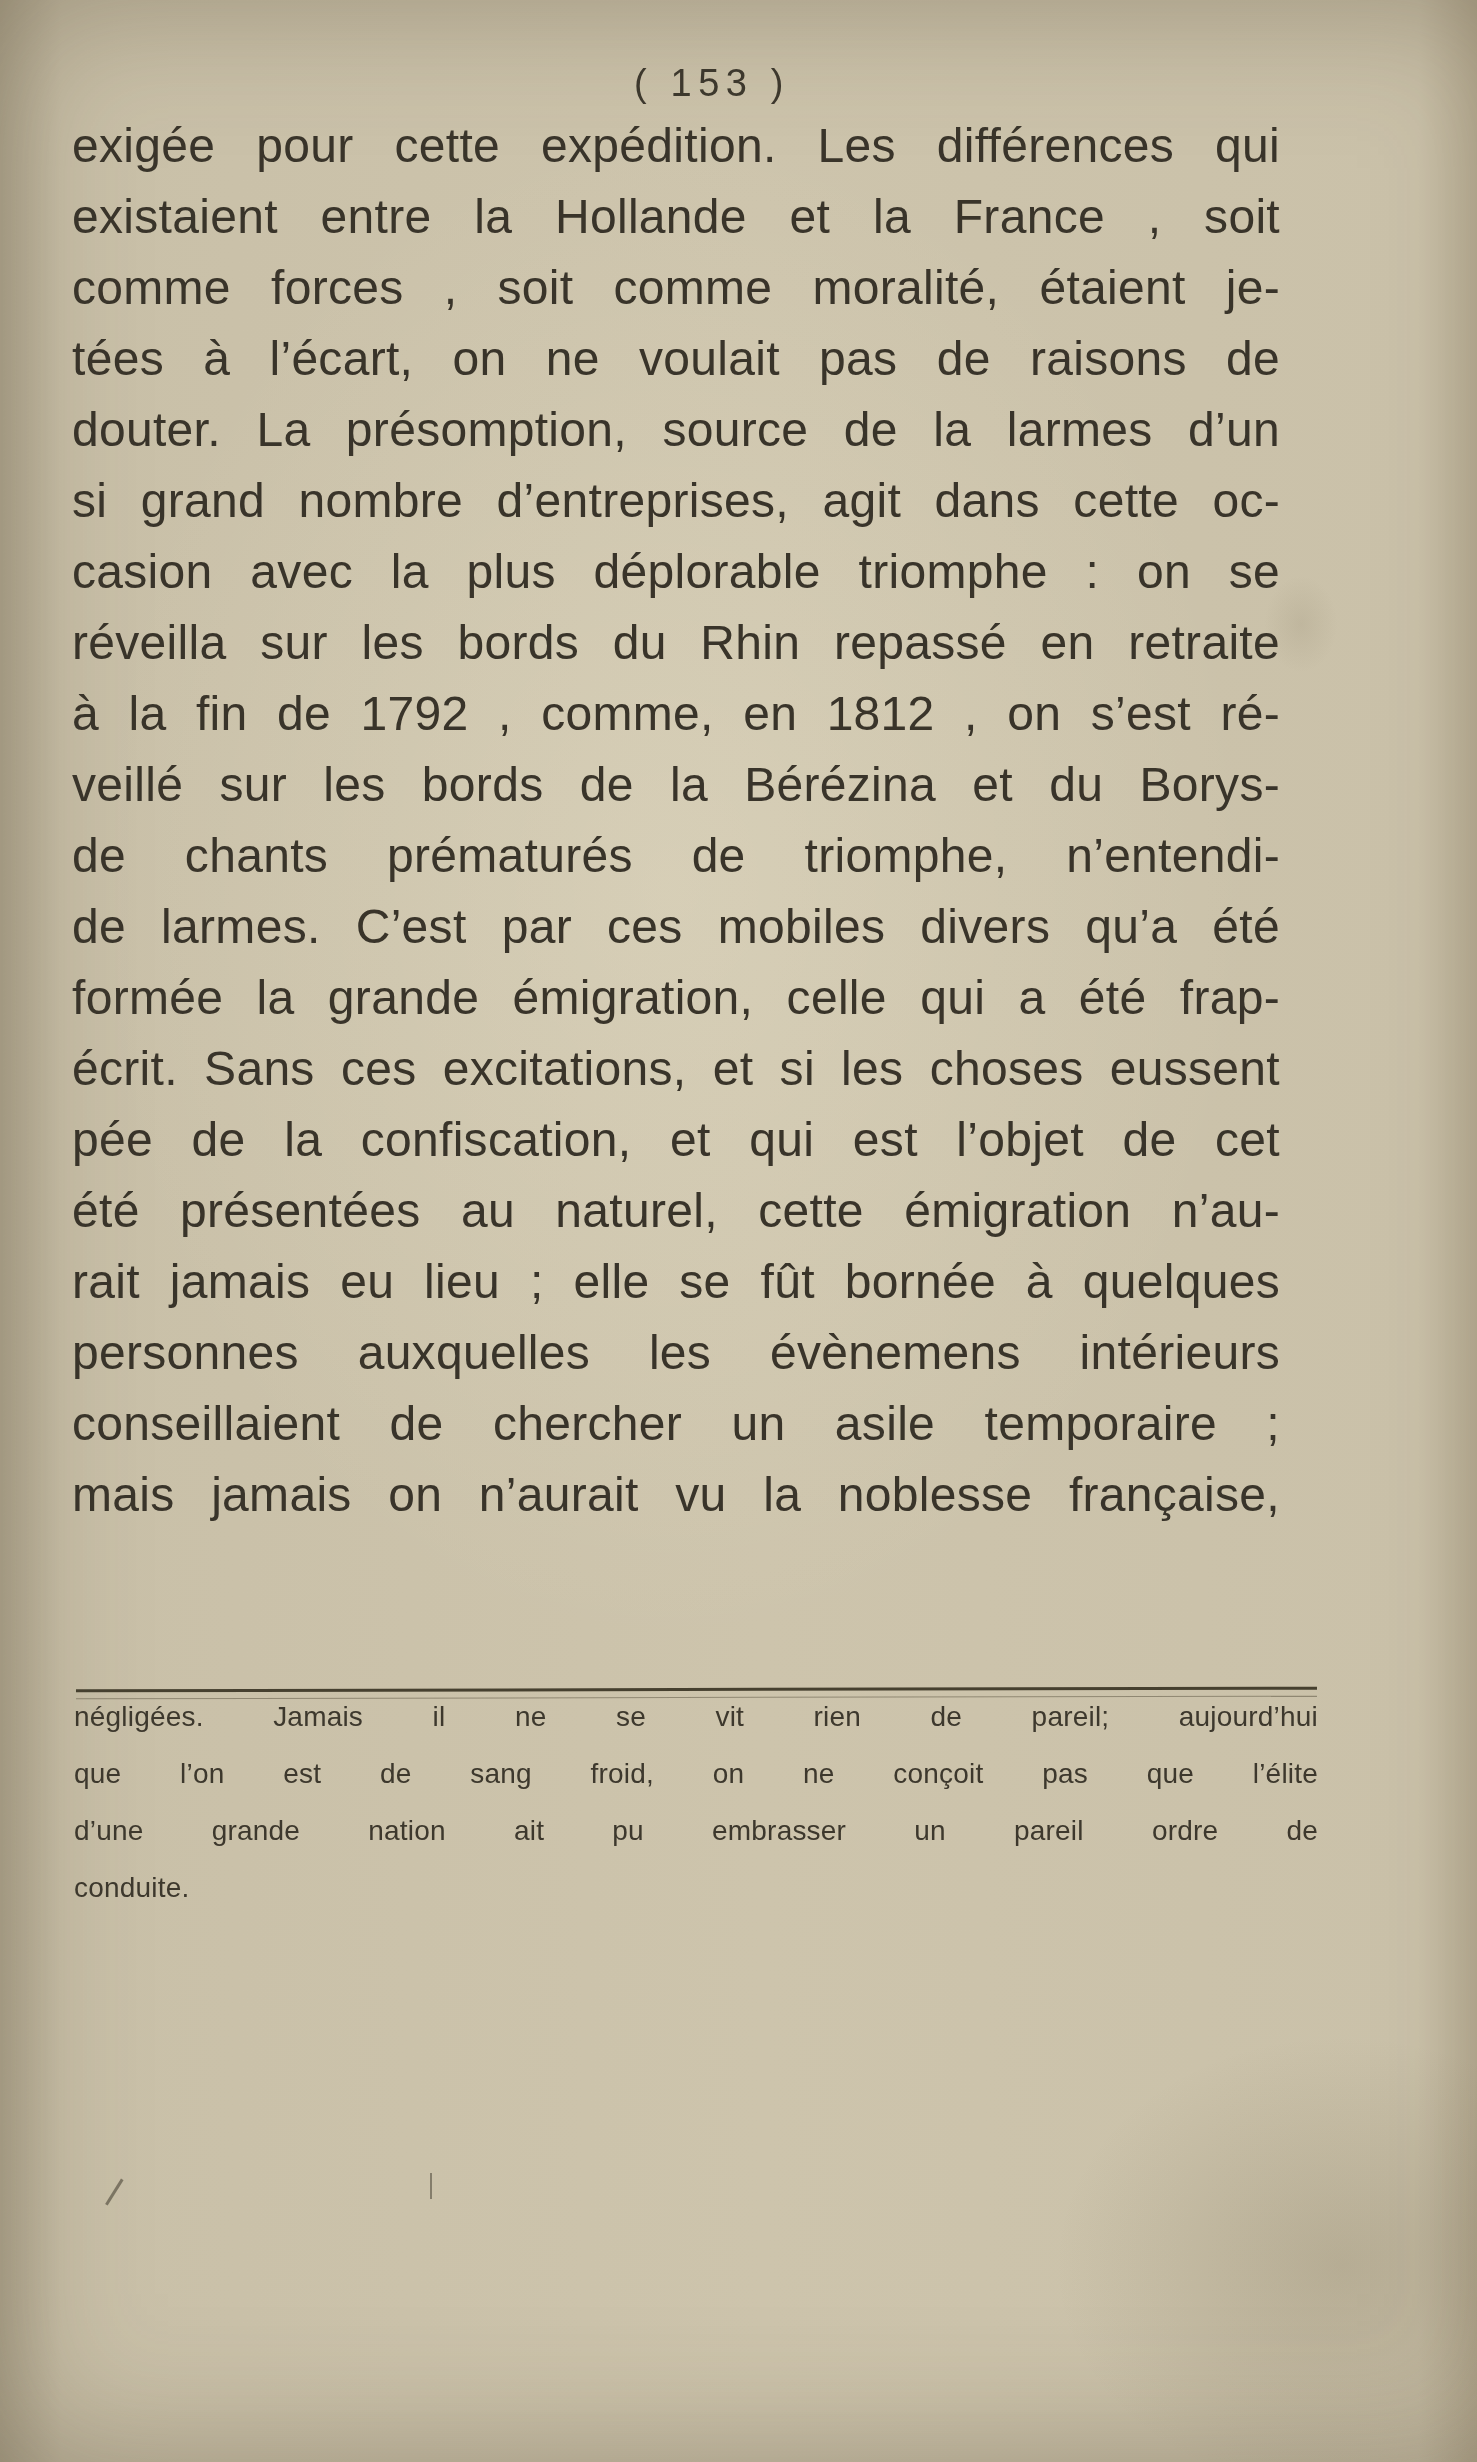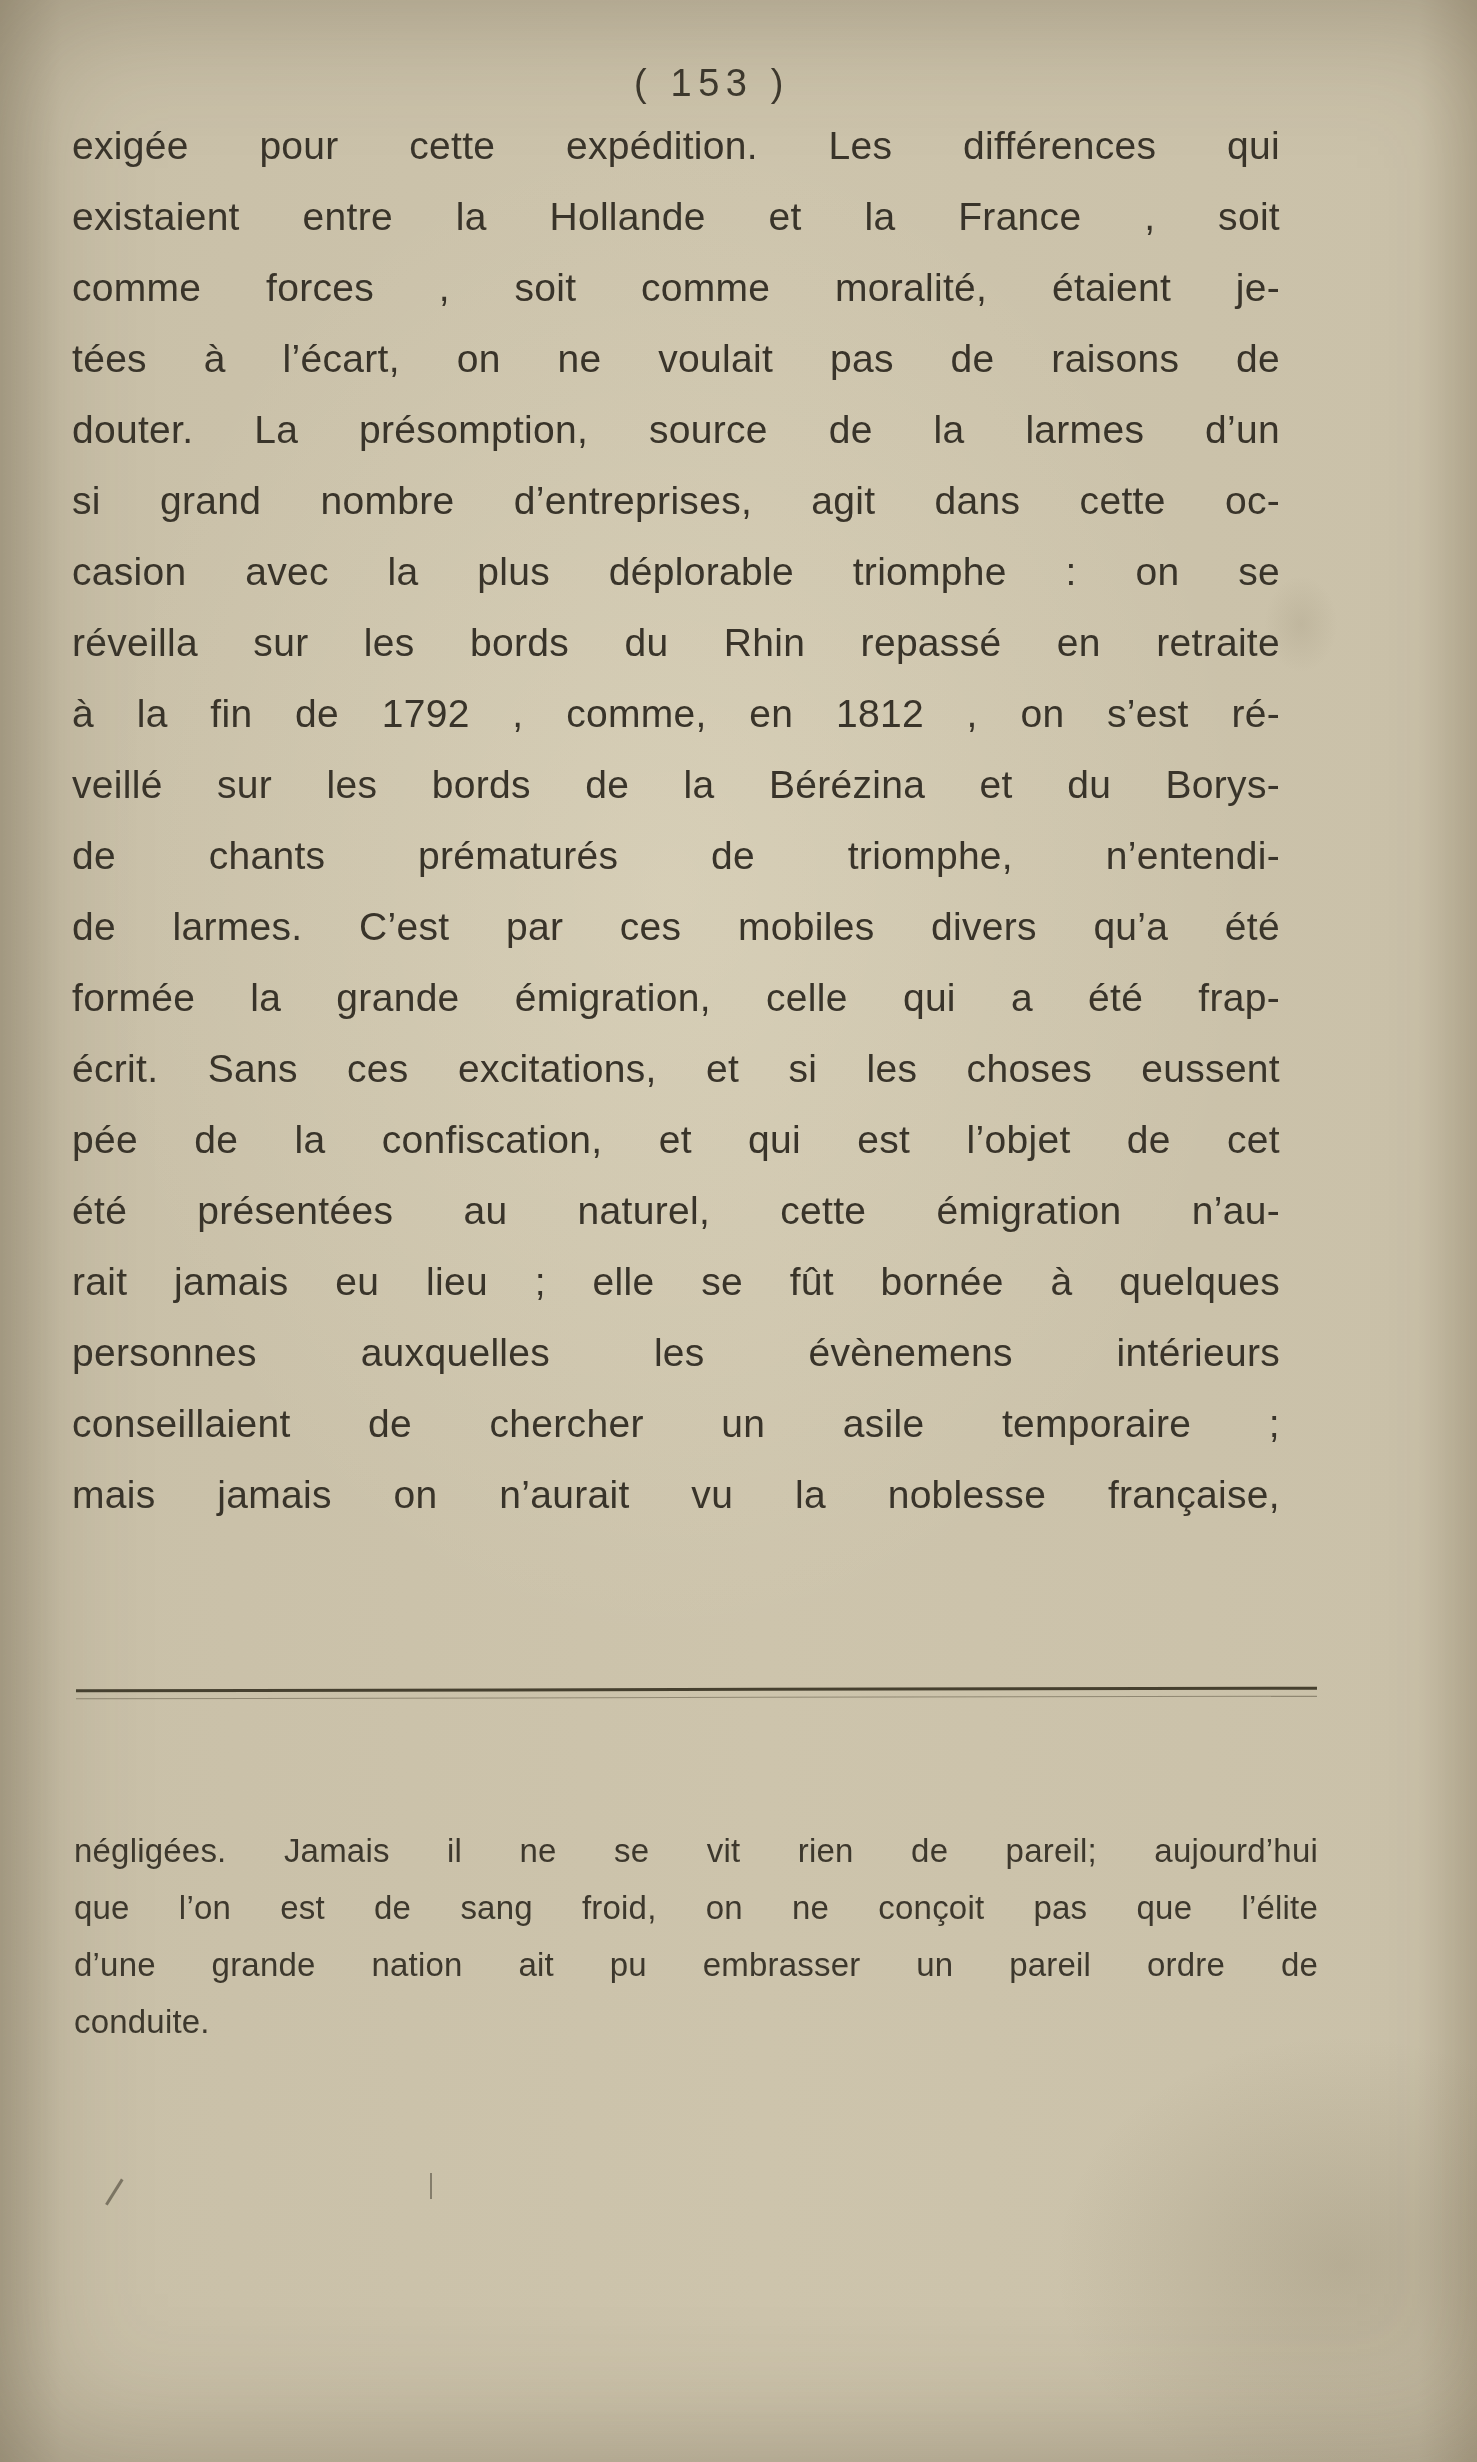--- a/index.html
+++ b/index.html
@@ -30,44 +30,44 @@
     text-align: center;
     font-size: 38px;
     letter-spacing: 6.6px;
     color: #3d382d;
   }
   .body-text {
     position: absolute;
     top: 110px;
     left: 72px;
     width: 1208px;
-    font-size: 39px;
+    font-size: 48px;
     line-height: 71px;
     letter-spacing: 0.3px;
   }
   .line {
     text-align: justify;
     text-align-last: justify;
   }
   .footnote-separator {
     position: absolute;
     top: 1688px;
     left: 76px;
     width: 1241px;
     height: 5.7px;
     border-top: 3.3px solid #46402f;
     border-bottom: 0.8px solid rgba(70,64,47,0.45);
     transform: rotate(-0.12deg);
   }
   .footnote {
     position: absolute;
-    top: 1822px;
+    top: 1688px;
     left: 74px;
     width: 1244px;
-    font-size: 33px;
+    font-size: 28px;
     line-height: 57px;
     letter-spacing: 0.2px;
     color: #3d382d;
   }
   .fline {
     text-align: justify;
     text-align-last: justify;
   }
   .fline.last {
     text-align-last: left;

